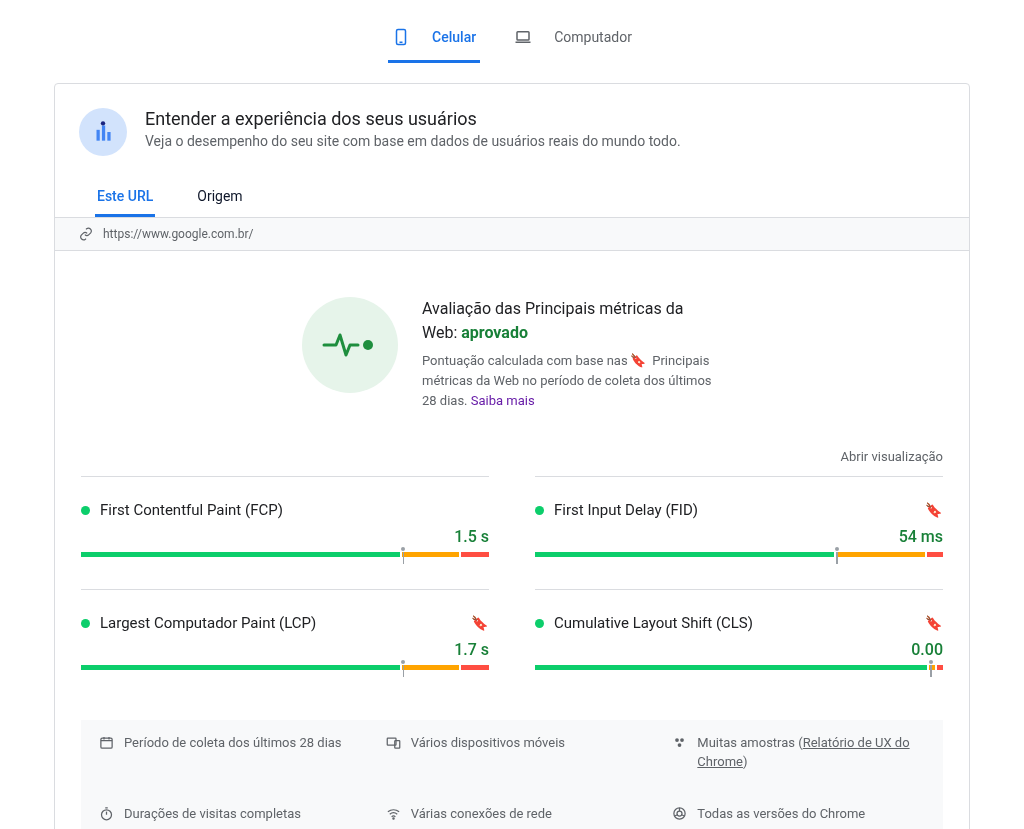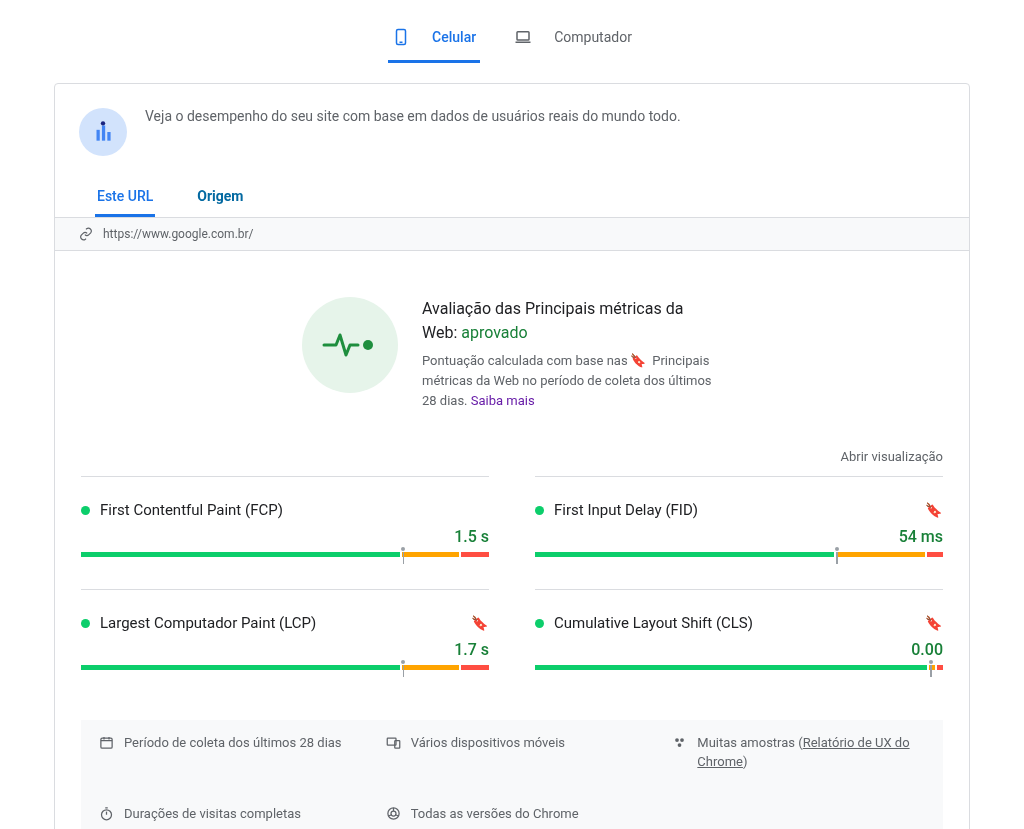--- a/index.html
+++ b/index.html
@@ -48,26 +48,25 @@
   }
   .header-title { font-size: 18px; color: #202124; margin-bottom: 4px; }
   .header-sub { font-size: 14px; color: #5f6368; }
   .scope-tabs {
     display: flex;
     gap: 40px;
     padding: 12px 40px 0;
     border-bottom: 1px solid #dadce0;
   }
   .scope-tab {
-    color: #0369a1;
+    color: #0f172a;
     font-size: 14px;
     padding: 10px 2px;
     cursor: pointer;
     border-bottom: 3px solid transparent;
-    font-weight: bold;
   }
   .scope-tab.active { color: #1a73e8; border-bottom-color: #1a73e8; font-weight: 500; }
   .url-bar {
     background: #f8f9fa;
     border-bottom: 1px solid #dadce0;
     padding: 9px 24px;
     display: flex;
     align-items: center;
     gap: 10px;
     color: #5f6368;
@@ -81,21 +80,21 @@
     padding: 46px 24px 30px;
   }
   .pulse-circle {
     width: 96px; height: 96px; border-radius: 50%;
     background: #e6f4ea;
     display: flex; align-items: center; justify-content: center;
     flex: 0 0 96px;
   }
   .assessment-text { max-width: 300px; }
   .assessment-title { font-size: 16px; line-height: 1.5; }
-  .assessment-title .pass { color: #188038; font-weight: 400; }
+  .assessment-title .pass { color: #188038; font-weight: 700; }
   .assessment-desc { font-size: 13px; color: #5f6368; line-height: 1.55; margin-top: 6px; }
   .assessment-desc .bookmark-mini { color: #1967d2; margin-right: 2px; }
   .assessment-desc a { color: #681da8; text-decoration: none; }
   .open-viz {
     text-align: right;
     color: #5f6368;
     font-size: 13px;
     padding: 8px 26px 12px;
   }
   .metrics {
@@ -186,20 +185,21 @@
   <div class="header-row">
     <div class="header-icon">
       <svg width="26" height="26" viewBox="0 0 24 24">
         <rect x="6" y="10" width="3" height="10" fill="#4285f4"></rect>
         <rect x="11" y="6" width="3" height="14" fill="#4285f4"></rect>
         <rect x="16" y="12" width="3" height="8" fill="#4285f4"></rect>
         <circle cx="12" cy="4" r="2" fill="#1a237e"></circle>
       </svg>
     </div>
     <div>
+      <div class="header-title">Entender a experiência dos seus usuários</div>
       <div class="header-sub">Veja o desempenho do seu site com base em dados de usuários reais do mundo todo.</div>
     </div>
   </div>
 
   <div class="scope-tabs">
     <div class="scope-tab active">Este URL</div>
     <div class="scope-tab">Origem</div>
   </div>
 
   <div class="url-bar">
@@ -334,20 +334,29 @@
     <div class="meta-item">
       <svg viewBox="0 0 24 24" fill="none" stroke="#5f6368" stroke-width="2">
           <circle cx="12" cy="14" r="8"></circle>
           <line x1="12" y1="14" x2="12" y2="9"></line>
           <line x1="10" y1="3" x2="14" y2="3"></line>
         </svg>
       <span>Durações de visitas completas</span>
     </div>
     <div class="meta-item">
       <svg viewBox="0 0 24 24" fill="none" stroke="#5f6368" stroke-width="2">
+          <path d="M3 9a15 15 0 0 1 18 0"></path>
+          <path d="M6 13a10 10 0 0 1 12 0"></path>
+          <path d="M9 17a5 5 0 0 1 6 0"></path>
+          <circle cx="12" cy="20" r="1" fill="#5f6368"></circle>
+        </svg>
+      <span>Várias conexões de rede</span>
+    </div>
+    <div class="meta-item">
+      <svg viewBox="0 0 24 24" fill="none" stroke="#5f6368" stroke-width="2">
           <circle cx="12" cy="12" r="9"></circle>
           <circle cx="12" cy="12" r="4"></circle>
           <line x1="12" y1="3" x2="12" y2="8"></line>
           <line x1="20" y1="16" x2="15" y2="14"></line>
           <line x1="4" y1="16" x2="9" y2="14"></line>
         </svg>
       <span>Todas as versões do Chrome</span>
     </div>
   </div>
 

